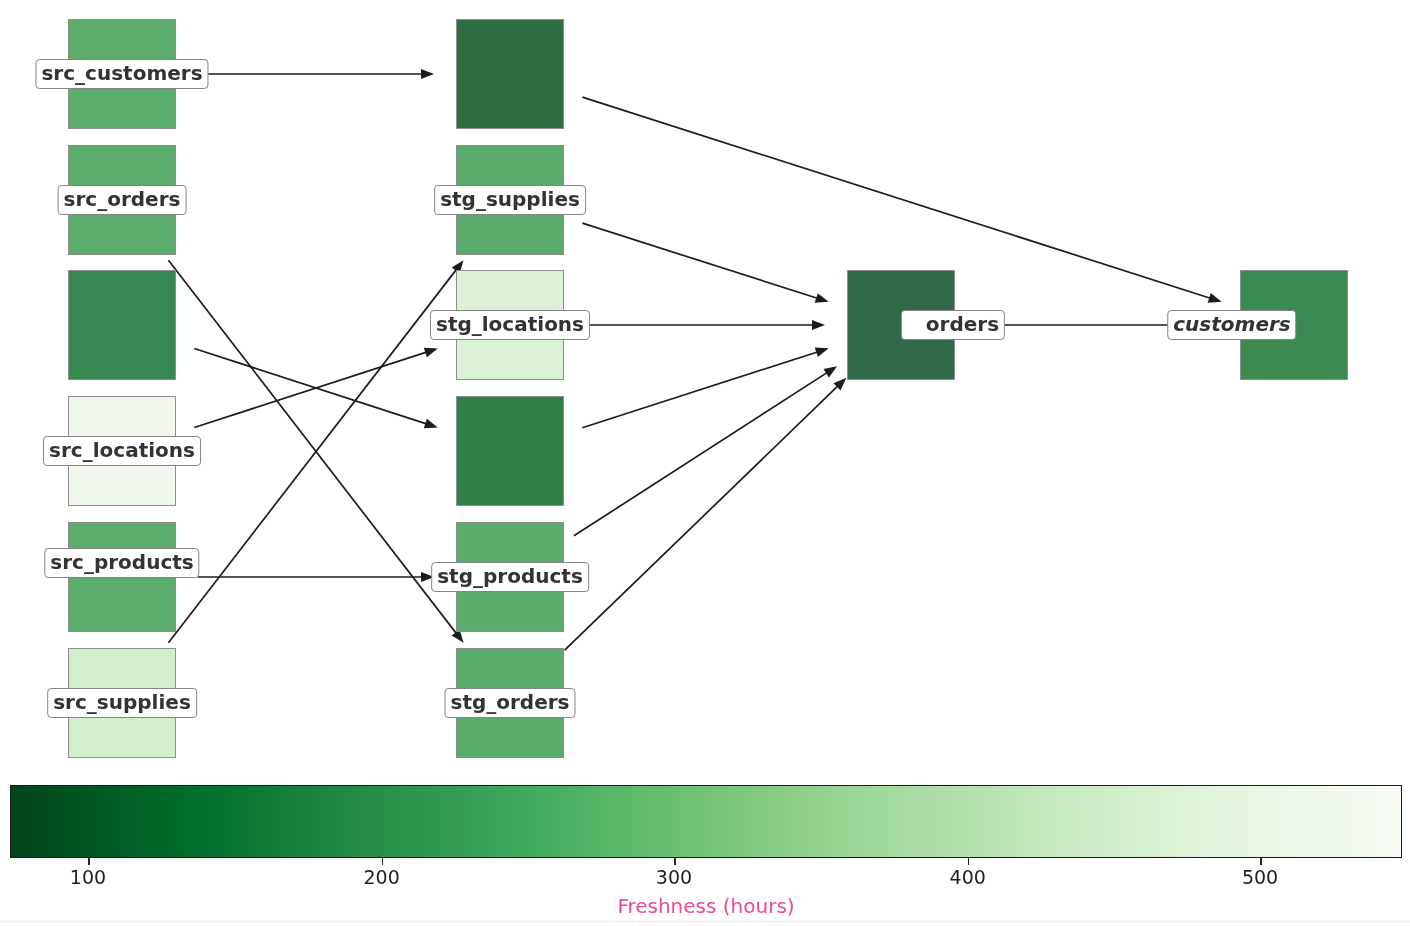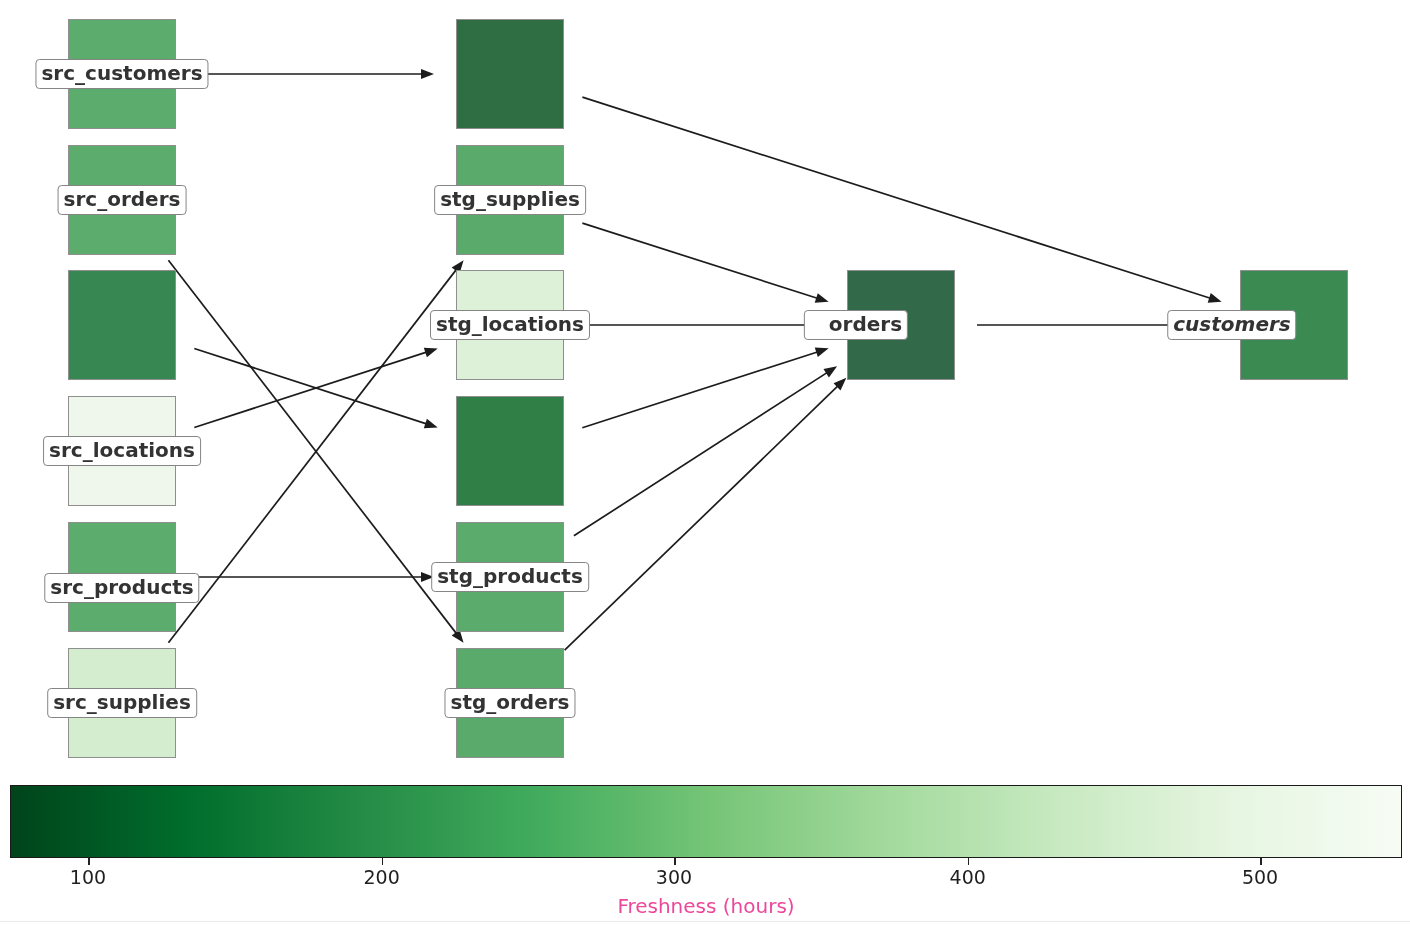--- a/index.html
+++ b/index.html
@@ -175,21 +175,21 @@
     <div class="node" style="left: 456px; top: 145px; background: rgb(90, 171, 107);"></div>
     <div class="node" style="left: 456px; top: 270px; background: rgb(221, 240, 216);"></div>
     <div class="node" style="left: 456px; top: 396px; background: rgb(47, 127, 71);"></div>
     <div class="node" style="left: 456px; top: 522px; background: rgb(91, 172, 108);"></div>
     <div class="node" style="left: 456px; top: 648px; background: rgb(90, 171, 107);"></div>
     <div class="node" style="left: 847px; top: 270px; background: rgb(50, 105, 72);"></div>
     <div class="node" style="left: 1240px; top: 270px; background: rgb(58, 138, 82);"></div>
     <div class="node-label" style="left: 122px; top: 74px;">src_customers</div>
     <div class="node-label" style="left: 122px; top: 200px;">src_orders</div>
     <div class="node-label" style="left: 122px; top: 451px;">src_locations</div>
-    <div class="node-label" style="left: 122px; top: 588px;">src_products</div>
+    <div class="node-label" style="left: 122px; top: 563px;">src_products</div>
     <div class="node-label" style="left: 122px; top: 703px;">src_supplies</div>
     <div class="node-label" style="left: 510px; top: 200px;">stg_supplies</div>
     <div class="node-label" style="left: 510px; top: 325px;">stg_locations</div>
     <div class="node-label" style="left: 510px; top: 577px;">stg_products</div>
     <div class="node-label" style="left: 510px; top: 703px;">stg_orders</div>
-    <div class="node-label" style="left: 856px; top: 325px; padding-left: 24px;">orders</div>
+    <div class="node-label" style="left: 953px; top: 325px; padding-left: 24px;">orders</div>
     <div class="node-label" style="left: 1232px; top: 325px; font-style: italic;">customers</div>
   </div>
 
 </body></html>

